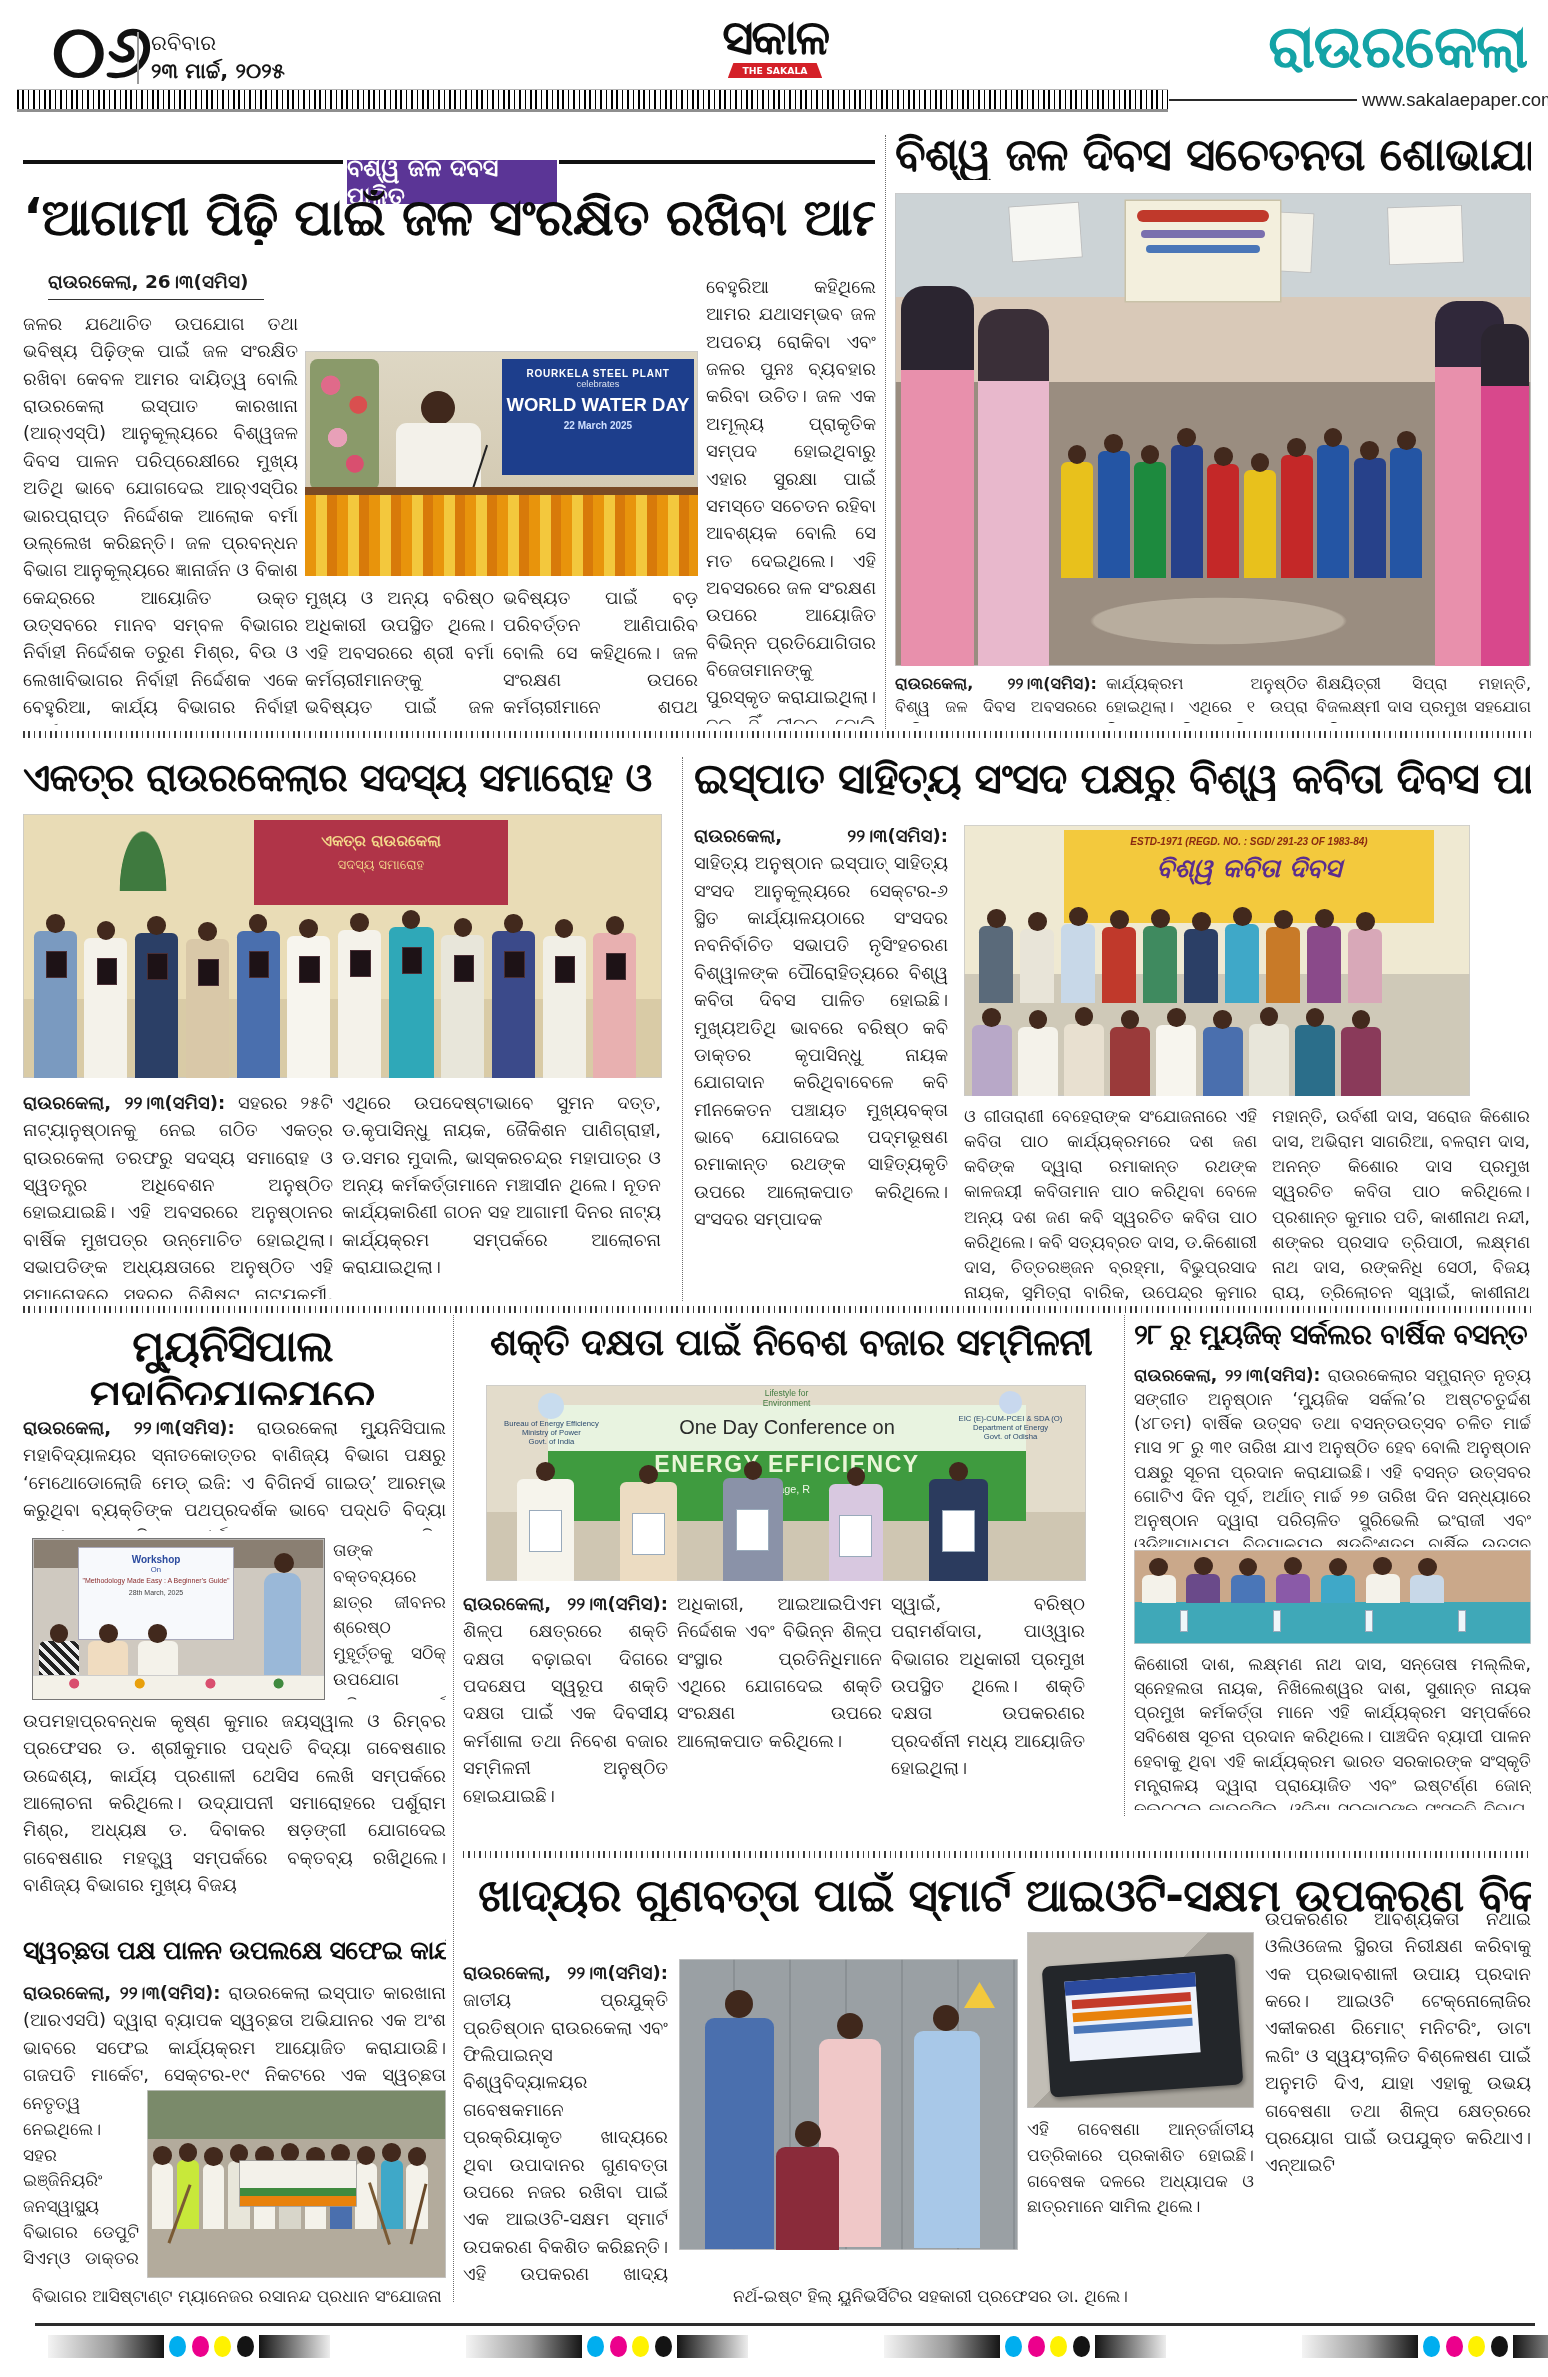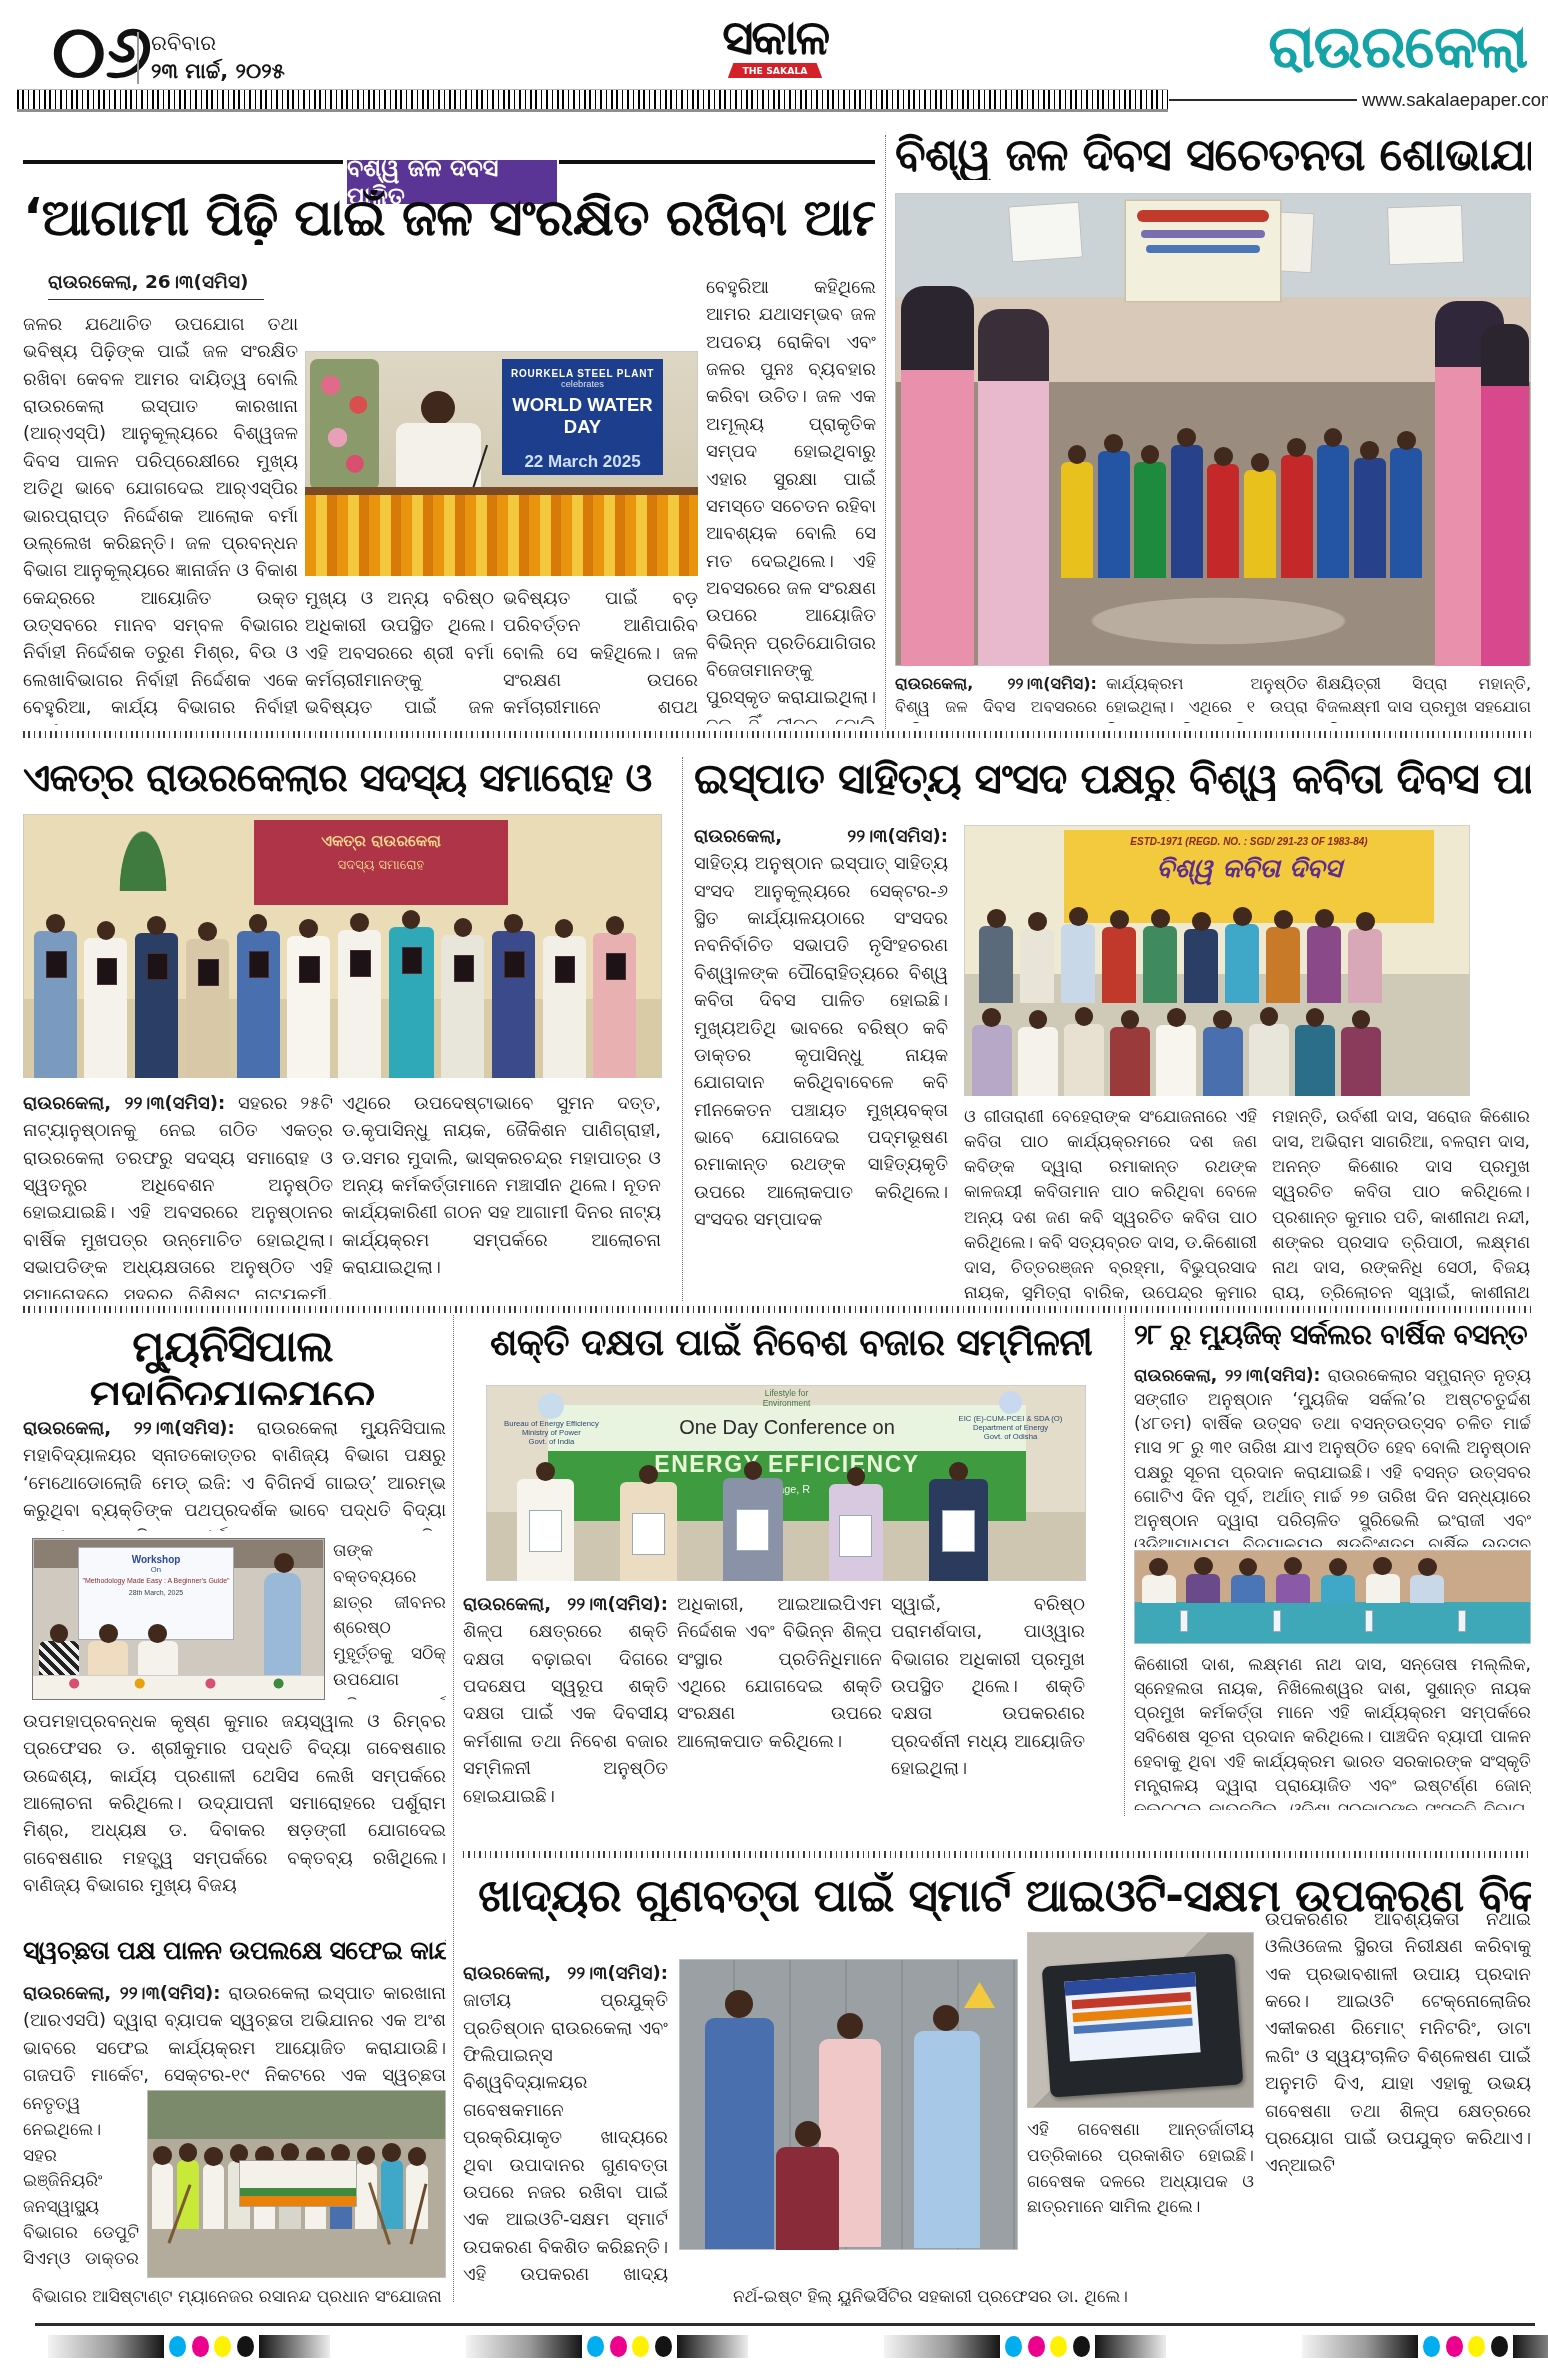--- a/index.html
+++ b/index.html
@@ -54,25 +54,25 @@
   <div class="abs rule" style="left:559px;top:160px;width:316px;height:3.9px;"></div>
   <div class="abs kicker" style="left:347px;top:140px;width:210px;height:44px;font-size:24px;margin-top:20px;">
     <span>ବିଶ୍ୱ ଜଳ ଦିବସ ପାଳିତ</span>
   </div>
   <div class="abs hl one ctr" style="left:23px;top:190px;width:852px;font-size:51px;">‘ଆଗାମୀ ପିଢ଼ି ପାଇଁ ଜଳ ସଂରକ୍ଷିତ ରଖିବା ଆମ ଦାୟିତ୍ୱ’</div>
   <div class="abs dl" style="left:48px;top:271px;width:216px;font-size:18.5px;border-bottom:1.5px solid #333;padding-bottom:6.2px;">ରାଉରକେଲା, 26।୩(ସମିସ)</div>
   <div class="abs jt" style="left:23px;top:310px;width:275px;height:415px;">ଜଳର ଯଥୋଚିତ ଉପଯୋଗ ତଥା ଭବିଷ୍ୟ ପିଢ଼ିଙ୍କ ପାଇଁ ଜଳ ସଂରକ୍ଷିତ ରଖିବା କେବଳ ଆମର ଦାୟିତ୍ୱ ବୋଲି ରାଉରକେଲା ଇସ୍ପାତ କାରଖାନା (ଆର୍‌ଏସ୍‌ପି) ଆନୁକୂଲ୍ୟରେ ବିଶ୍ୱଜଳ ଦିବସ ପାଳନ ପରିପ୍ରେକ୍ଷୀରେ ମୁଖ୍ୟ ଅତିଥି ଭାବେ ଯୋଗଦେଇ ଆର୍‌ଏସ୍‌ପିର ଭାରପ୍ରାପ୍ତ ନିର୍ଦ୍ଦେଶକ ଆଲୋକ ବର୍ମା ଉଲ୍ଲେଖ କରିଛନ୍ତି। ଜଳ ପ୍ରବନ୍ଧନ ବିଭାଗ ଆନୁକୂଲ୍ୟରେ ଜ୍ଞାନାର୍ଜନ ଓ ବିକାଶ କେନ୍ଦ୍ରରେ ଆୟୋଜିତ ଉକ୍ତ ଉତ୍ସବରେ ମାନବ ସମ୍ବଳ ବିଭାଗର ନିର୍ବାହୀ ନିର୍ଦ୍ଦେଶକ ତରୁଣ ମିଶ୍ର, ବିଉ ଓ ଲେଖାବିଭାଗର ନିର୍ବାହୀ ନିର୍ଦ୍ଦେଶକ ଏକେ ବେହୁରିଆ, କାର୍ଯ୍ୟ ବିଭାଗର ନିର୍ବାହୀ ନିର୍ଦ୍ଦେଶକ ବିଶ୍ୱରଞ୍ଜନ ପଲାଇ, ଖଣି ବିଭାଗର ନିର୍ବାହୀ ନିର୍ଦ୍ଦେଶକ ଏମ୍‌ପି ସିଂହ, ପ୍ରକଳ୍ପ ବିଭାଗର ନିର୍ବାହୀ ନିର୍ଦ୍ଦେଶକ ସୁଦୀପ ପାଲ ଚୌଧୁରୀ ମଞ୍ଚାସୀନ ଥିଲେ। ଉକ୍ତ କାର୍ଯ୍ୟକ୍ରମରେ ବହୁ ସିଜିଏମ, ବିଭାଗ</div>
 
   <div class="photo" style="left:305px;top:351px;width:393px;height:225px;background:linear-gradient(180deg,#ded7c4 0%,#d4cbb4 60%,#c2b49a 100%);">
     <div class="el" style="left:4.6px;top:7.7px;width:69px;height:131px;background:radial-gradient(circle at 30% 20%,#e06a8a 9.3px,transparent 10px),radial-gradient(circle at 70% 35%,#d94f4f 8.5px,transparent 9.3px),radial-gradient(circle at 40% 60%,#e8a0b8 9.3px,transparent 10px),radial-gradient(circle at 65% 80%,#d94f6f 8.5px,transparent 9.3px),#8a9a6a;border-radius:7.7px;"></div>
-    <div class="el" style="left:197px;top:7.7px;width:161px;height:116px;background:#1d3e8c;color:#fff;text-align:center;font-family:'Liberation Sans',sans-serif;">
+    <div class="el" style="left:197px;top:7.7px;width:192px;height:116px;background:#1d3e8c;color:#fff;text-align:center;font-family:'Liberation Sans',sans-serif;">
       <div style="margin-top:9.3px;font-size:10px;font-weight:700;letter-spacing:0.8px;">ROURKELA STEEL PLANT</div>
       <div style="font-size:9.3px;opacity:.85;">celebrates</div>
       <div style="font-size:18.5px;font-weight:800;margin-top:4.6px;">WORLD WATER DAY</div>
-      <div style="font-size:17px;font-weight:700;margin-top:14px;color:#cfe0ff;">22 March 2025</div>
+      <div style="font-size:10px;font-weight:700;margin-top:4px;color:#cfe0ff;">22 March 2025</div>
     </div>
     <div class="el head" style="left:116px;top:40px;width:34px;height:34px;"></div>
     <div class="el" style="left:91px;top:72px;width:85px;height:85px;background:#f3f1ea;border-radius:10.8px 10.8px 0 0;"></div>
     <div class="el" style="left:174px;top:93px;width:2.3px;height:46px;background:#222;transform:rotate(18deg);"></div>
     <div class="el" style="left:0;top:140px;width:393px;height:85px;background:repeating-linear-gradient(90deg,#e8940c 0 10.8px,#f3c83d 10.8px 21.6px,#d87a0a 21.6px 32px);"></div>
     <div class="el" style="left:0;top:136px;width:393px;height:7.7px;background:#7a4a24;"></div>
   </div>
 
   <div class="abs jt" style="left:305px;top:584px;width:189px;height:140px;">ମୁଖ୍ୟ ଓ ଅନ୍ୟ ବରିଷ୍ଠ ଅଧିକାରୀ ଉପସ୍ଥିତ ଥିଲେ। ଏହି ଅବସରରେ ଶ୍ରୀ ବର୍ମା କର୍ମଚାରୀମାନଙ୍କୁ ଭବିଷ୍ୟତ ପାଇଁ ଜଳ ସଂରକ୍ଷଣ ପାଇଁ ଛୋଟ ଛୋଟ ପଦକ୍ଷେପ ନେବାକୁ ଆହ୍ୱାନ କରିଥିଲେ। ଆଜି ଜଳ ସଂରକ୍ଷଣ ଦିଗରେ ପ୍ରତ୍ୟେକ କ୍ଷୁଦ୍ର ପ୍ରୟାସ</div>
   <div class="abs jt" style="left:503px;top:584px;width:195px;height:140px;">ଭବିଷ୍ୟତ ପାଇଁ ବଡ଼ ପରିବର୍ତ୍ତନ ଆଣିପାରିବ ବୋଲି ସେ କହିଥିଲେ। ଜଳ ସଂରକ୍ଷଣ ଉପରେ କର୍ମଚାରୀମାନେ ଶପଥ ନେଇଥିଲେ। ଜଳକୁ ଏକ ଅମୂଲ୍ୟ ସମ୍ପଦ ବୋଲି ଗୁରୁତ୍ୱାରୋପ କରି ଏ କେ ଗର୍ଗ କାର୍ଯ୍ୟକ୍ରମ ପରିଚାଳନା କରିଥିଲେ।</div>

